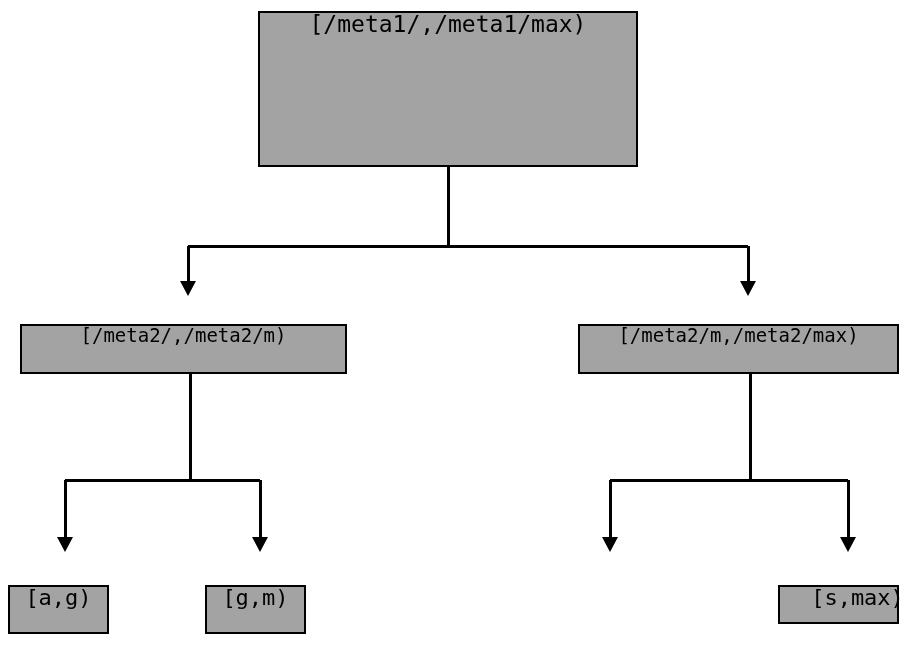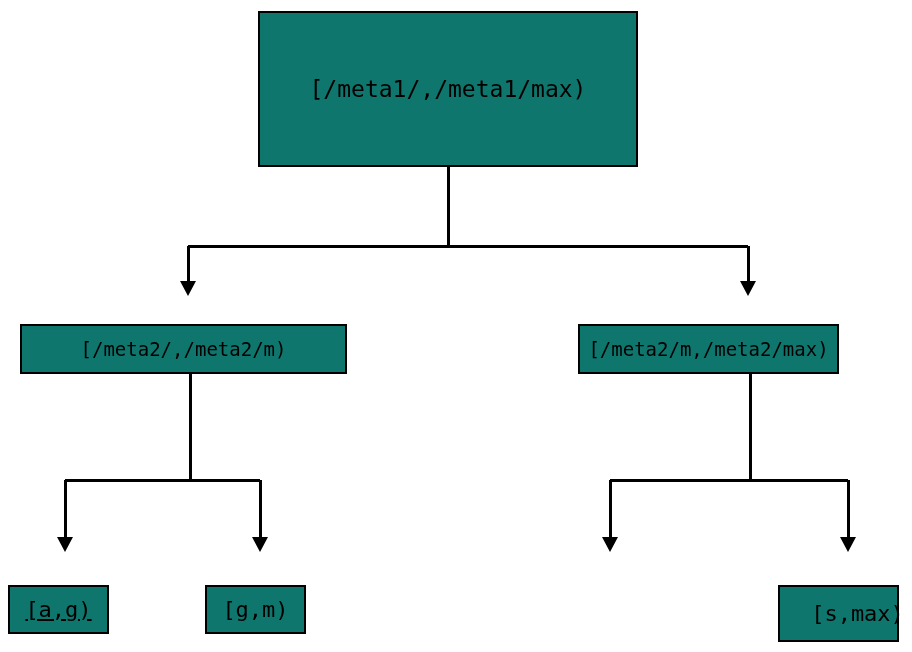--- a/index.html
+++ b/index.html
@@ -11,24 +11,23 @@
     position: relative;
     width: 912px;
     height: 652px;
     background: #ffffff;
     overflow: hidden;
     font-family: "DejaVu Sans Mono", "Liberation Mono", monospace;
   }
   .node {
     position: absolute;
     box-sizing: border-box;
-    background: #0f766e;
+    background: #a3a3a3;
     border: 2px solid #000000;
     display: flex;
-    align-items: center;
     justify-content: center;
     color: #000000;
     white-space: pre;
   }
   .node-label {
     display: block;
     line-height: 1;
     letter-spacing: 0px;
   }
   .node.root       { font-size: 23px; }
@@ -78,30 +77,30 @@
     </svg>
 
   <div class="node root" style="left: 258px; top: 11px; width: 380px; height: 156px;">
     <span class="node-label">[/meta1/,/meta1/max)</span>
   </div>
 
   <div class="node mid" style="left: 20px; top: 324px; width: 327px; height: 50px;">
     <span class="node-label">[/meta2/,/meta2/m)</span>
   </div>
 
-  <div class="node mid" style="left: 578px; top: 324px; width: 261px; height: 50px;">
+  <div class="node mid" style="left: 578px; top: 324px; width: 321px; height: 50px;">
     <span class="node-label">[/meta2/m,/meta2/max)</span>
   </div>
 
-  <div class="node leaf" style="left: 8px; top: 585px; width: 101px; height: 49px; text-decoration: underline;">
+  <div class="node leaf" style="left: 8px; top: 585px; width: 101px; height: 49px;">
     <span class="node-label">[a,g)</span>
   </div>
 
   <div class="node leaf" style="left: 205px; top: 585px; width: 101px; height: 49px;">
     <span class="node-label">[g,m)</span>
   </div>
 
 
-  <div class="node leaf" style="left: 778px; top: 585px; width: 121px; height: 57px; padding-left: 38px;">
+  <div class="node leaf" style="left: 778px; top: 585px; width: 121px; height: 39px; padding-left: 38px;">
     <span class="node-label">[s,max)</span>
   </div>
 
 </div>
 
 </body></html>

